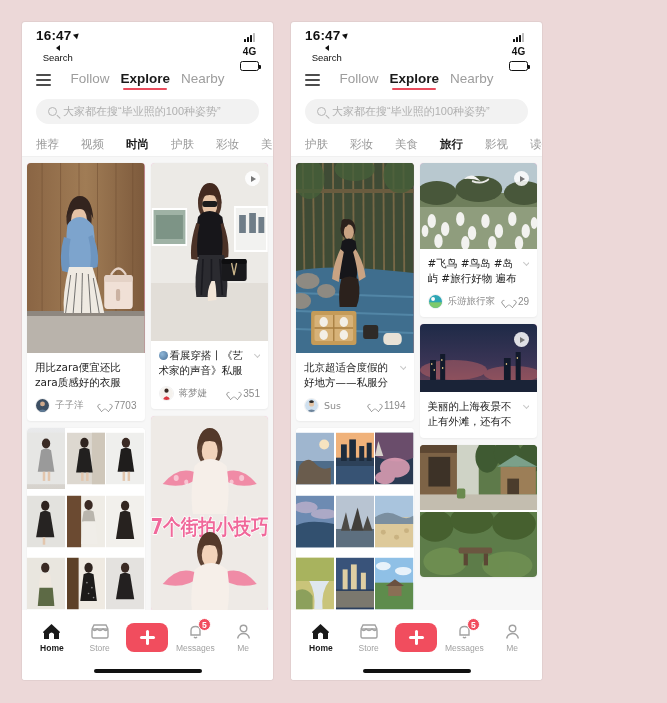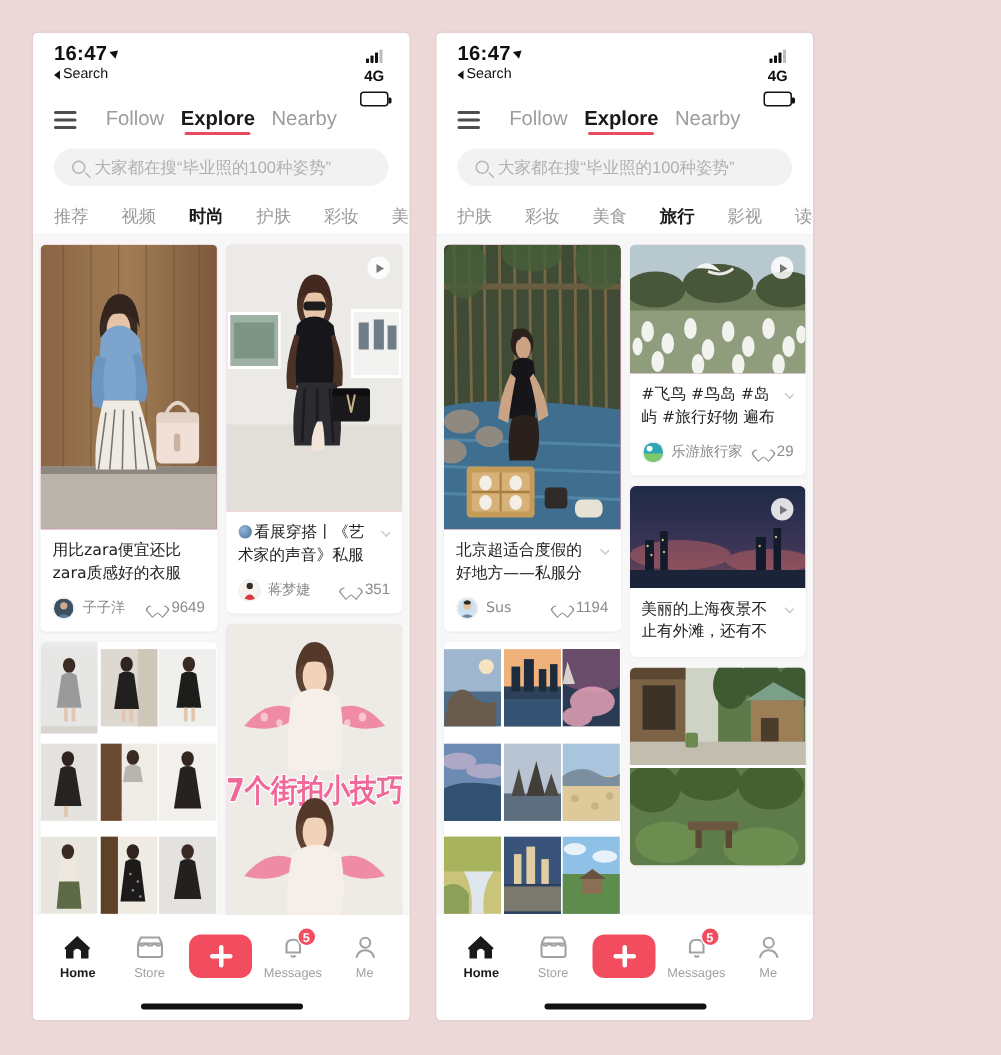--- a/index.html
+++ b/index.html
@@ -49,21 +49,21 @@
   .loc-arrow {
     display: inline-block;
     width: 0; height: 0;
     border-left: 5px solid #111;
     border-top: 3px solid transparent;
     border-bottom: 3px solid transparent;
     transform: rotate(-42deg) translateY(-1px);
   }
   .sb-search {
     font-size: 9.5px; color: #111; font-weight: normal;
-    display: flex; align-items: center; gap: 2px; margin-top: 2px;
+    display: flex; align-items: center; gap: 2px; margin-top: 2px; flex-direction: column;
   }
   .back-tri {
     width: 0; height: 0;
     border-right: 4px solid #111;
     border-top: 3px solid transparent;
     border-bottom: 3px solid transparent;
   }
   .sb-right {
     display: flex; align-items: center; gap: 4px;
     margin-top: 4px;
@@ -365,21 +365,21 @@
                   <svg viewBox="0 0 16 16" style="width:100%;height:100%;display:block">
                       <rect width="16" height="16" fill="#3d4f63"></rect>
                       <circle cx="8" cy="6" r="3" fill="#cfa98c"></circle>
                       <path d="M2 16 q6 -6 12 0z" fill="#5e7a96"></path>
                     </svg>
                 </span>
                 <span class="aname">子子洋</span>
               </div>
               <div class="likes">
                 <span class="heart"></span>
-                <span class="lcount">9649</span>
+                <span class="lcount">7703</span>
               </div>
             </div>
           </div>
         </div>
 
         <div class="card">
           <div class="thumb" style="height:186px">
             <div class="grid3">
               <div style="background:linear-gradient(#e9eaec,#d6d2cc)">
                   <svg viewBox="0 0 46 62" style="width:100%;height:100%;display:block">

